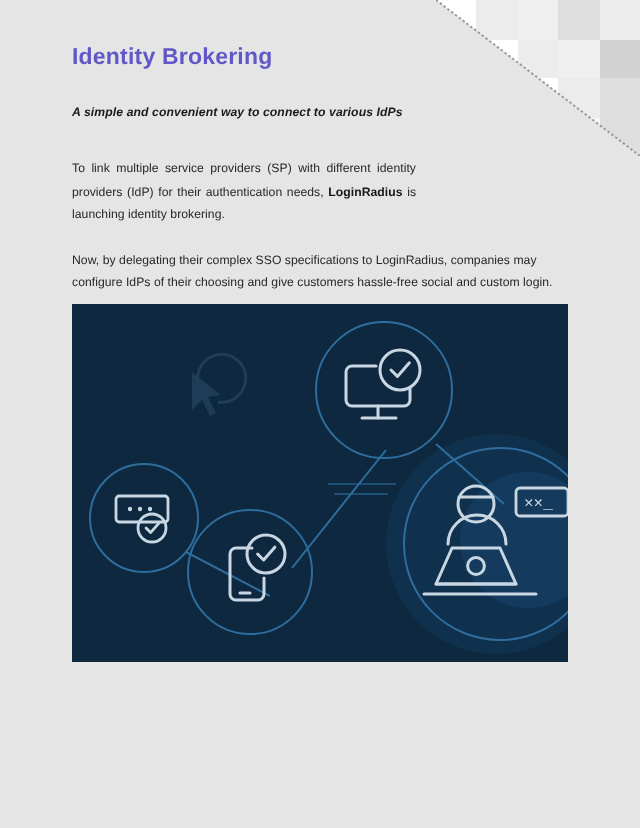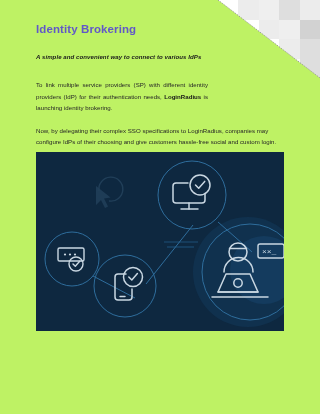--- a/index.html
+++ b/index.html
@@ -13,21 +13,21 @@
     position: relative;
     overflow: hidden;
     font-family: "Liberation Sans", sans-serif;
     -webkit-font-smoothing: antialiased;
   }
 
   
   .page {
     position: absolute;
     inset: 0;
-    background: #bef264;
+    background: #e5e5e5;
   }
 
   
   .corner-decor {
     position: absolute;
     top: 0;
     right: 0;
     width: 102px;
     height: 78px;
     overflow: hidden;

